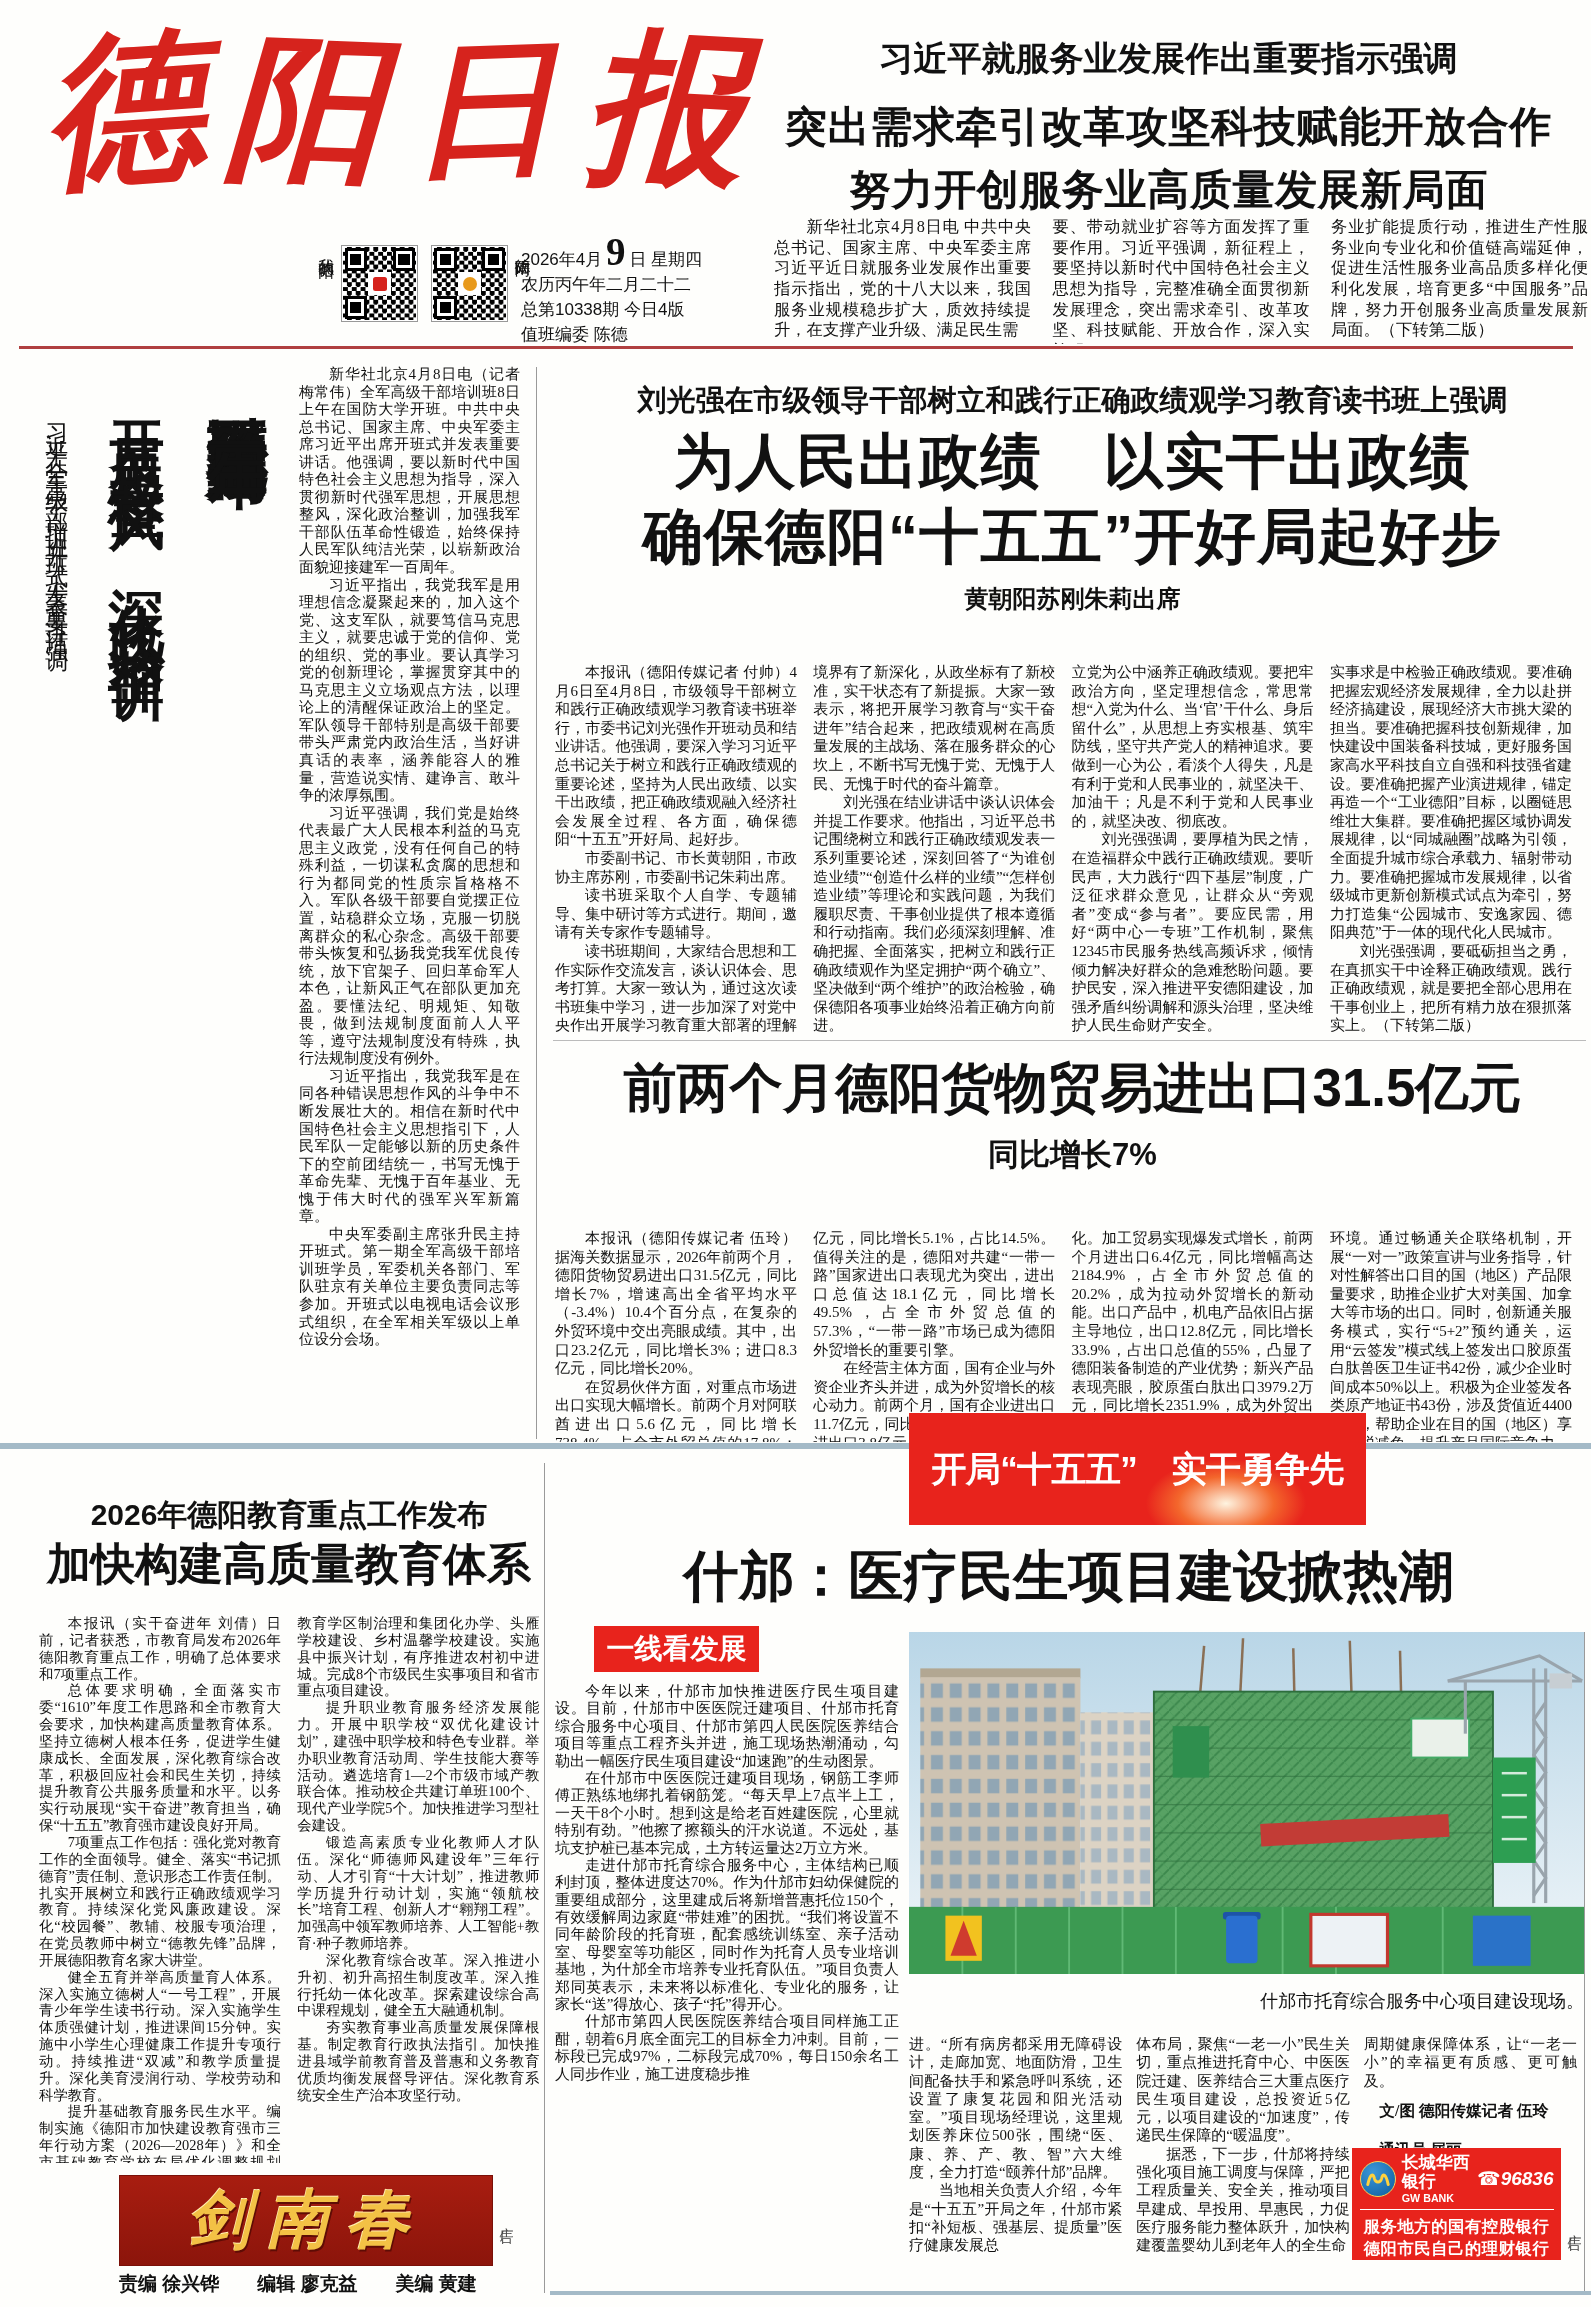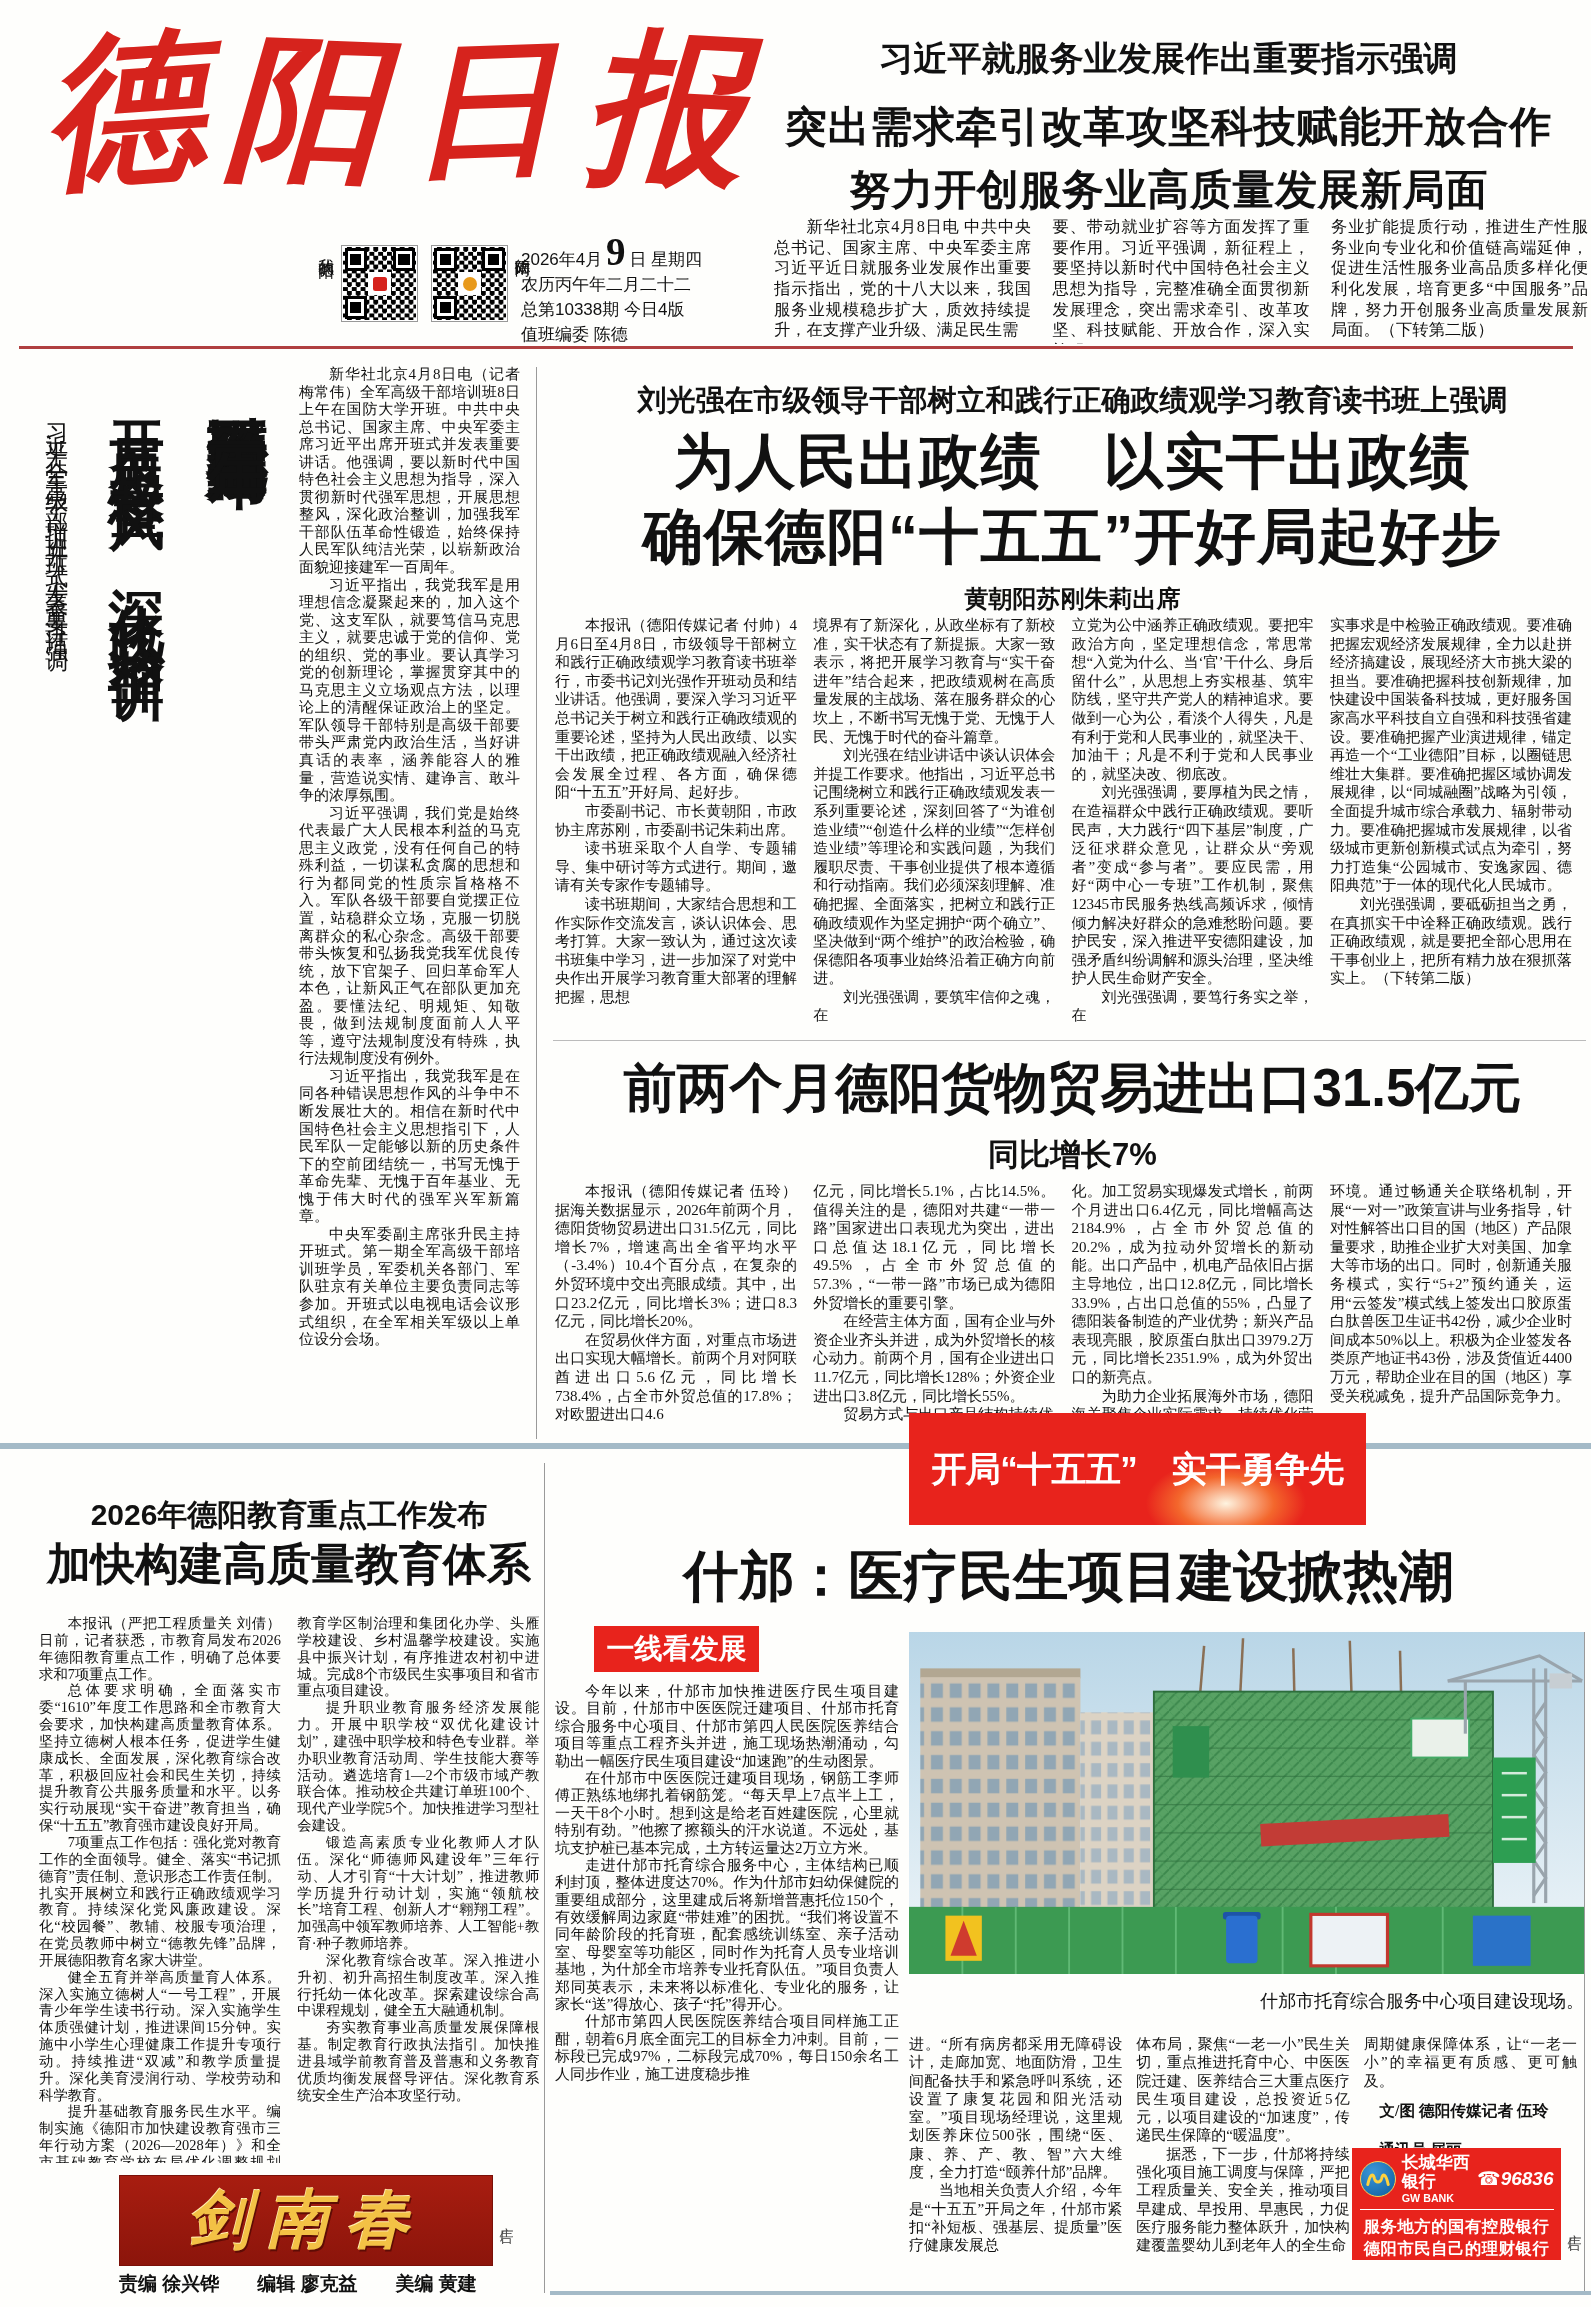--- a/index.html
+++ b/index.html
@@ -44,21 +44,21 @@
   .mil-kick{left:1.3px;top:39px;font-size:23px;letter-spacing:9.4px;font-weight:500;}
   .mil-body{left:299px;top:366px;width:221px;height:1068px;font-size:15px;line-height:1.17;text-align:justify;overflow:hidden;}
   .body-col p{margin:0;text-indent:2em;}
   .cont p:first-child{text-indent:0;}
   .vline{background:#9a9a9a;width:1.3px;}
   
   .liu-kicker{left:553px;top:381px;width:1039px;font-size:29px;font-weight:700;}
   .liu-hl{left:553px;width:1039px;font-size:60px;font-weight:900;letter-spacing:1.3px;}
   .liu-byline{left:553px;top:583px;width:1039px;font-size:24px;font-weight:700;}
   .cols4{display:flex;gap:16.3px;overflow:hidden;}
-  .cols4 .col{width:242px;font-size:15px;line-height:1.24;text-align:justify;overflow:hidden;}
+  .cols4 .col{width:242px;font-size:15px;line-height:1.24;text-align:justify;overflow:hidden;margin-top:47px;}
   .liu-cols{left:555px;top:616px;width:1036px;height:420px;}
   .hline{background:#bbb;height:1.3px;}
   
   .trade-hl{left:553px;top:1053px;width:1039px;font-size:53px;font-weight:900;}
   .trade-sub{left:553px;top:1134px;width:1039px;font-size:31px;font-weight:700;}
   .trade-cols{left:555px;top:1182px;width:1036px;height:260px;}
   
   .blue{background:#a4bac7;}
   .banner{left:909px;top:1413px;width:457px;height:112px;background:#e8231c;overflow:hidden;
           display:flex;align-items:center;justify-content:center;}
@@ -228,21 +228,21 @@
   <div class="abs blue" style="left:1366px;top:1443px;width:226px;height:5.7px;"></div>
   <div class="abs banner">
     <div class="flare"></div>
     <span>开局“十五五”　实干勇争先</span>
   </div>
 
   <div class="abs edu-kicker ctr sans">2026年德阳教育重点工作发布</div>
   <div class="abs edu-hl ctr sans">加快构建高质量教育体系</div>
   <div class="abs edu-cols">
     <div class="col body-col">
-        <p>本报讯（严把工程质量关 刘倩）日前，记者获悉，市教育局发布2026年德阳教育重点工作，明确了总体要求和7项重点工作。</p>
+        <p>本报讯（实干奋进年 刘倩）日前，记者获悉，市教育局发布2026年德阳教育重点工作，明确了总体要求和7项重点工作。</p>
         <p>总体要求明确，全面落实市委“1610”年度工作思路和全市教育大会要求，加快构建高质量教育体系。坚持立德树人根本任务，促进学生健康成长、全面发展，深化教育综合改革，积极回应社会和民生关切，持续提升教育公共服务质量和水平。以务实行动展现“实干奋进”教育担当，确保“十五五”教育强市建设良好开局。</p>
         <p>7项重点工作包括：强化党对教育工作的全面领导。健全、落实“书记抓德育”责任制、意识形态工作责任制。扎实开展树立和践行正确政绩观学习教育。持续深化党风廉政建设。深化“校园餐”、教辅、校服专项治理，在党员教师中树立“德教先锋”品牌，开展德阳教育名家大讲堂。</p>
         <p>健全五育并举高质量育人体系。深入实施立德树人“一号工程”，开展青少年学生读书行动。深入实施学生体质强健计划，推进课间15分钟。实施中小学生心理健康工作提升专项行动。持续推进“双减”和教学质量提升。深化美育浸润行动、学校劳动和科学教育。</p>
         <p>提升基础教育服务民生水平。编制实施《德阳市加快建设教育强市三年行动方案（2026—2028年）》和全市基础教育学校布局优化调整规划（2026—2030年）。探索城乡幼儿园“共同体建设”新模式。深入推进义务</p>
       </div>
     <div class="col body-col cont">
         <p>教育学区制治理和集团化办学、头雁学校建设、乡村温馨学校建设。实施县中振兴计划，有序推进农村初中进城。完成8个市级民生实事项目和省市重点项目建设。</p>
         <p>提升职业教育服务经济发展能力。开展中职学校“双优化建设计划”，建强中职学校和特色专业群。举办职业教育活动周、学生技能大赛等活动。遴选培育1—2个市级市域产教联合体。推动校企共建订单班100个、现代产业学院5个。加快推进学习型社会建设。</p>
         <p>锻造高素质专业化教师人才队伍。深化“师德师风建设年”三年行动、人才引育“十大计划”，推进教师学历提升行动计划，实施“领航校长”培育工程、创新人才“翱翔工程”。加强高中领军教师培养、人工智能+教育·种子教师培养。</p>
         <p>深化教育综合改革。深入推进小升初、初升高招生制度改革。深入推行托幼一体化改革。探索建设综合高中课程规划，健全五大融通机制。</p>

